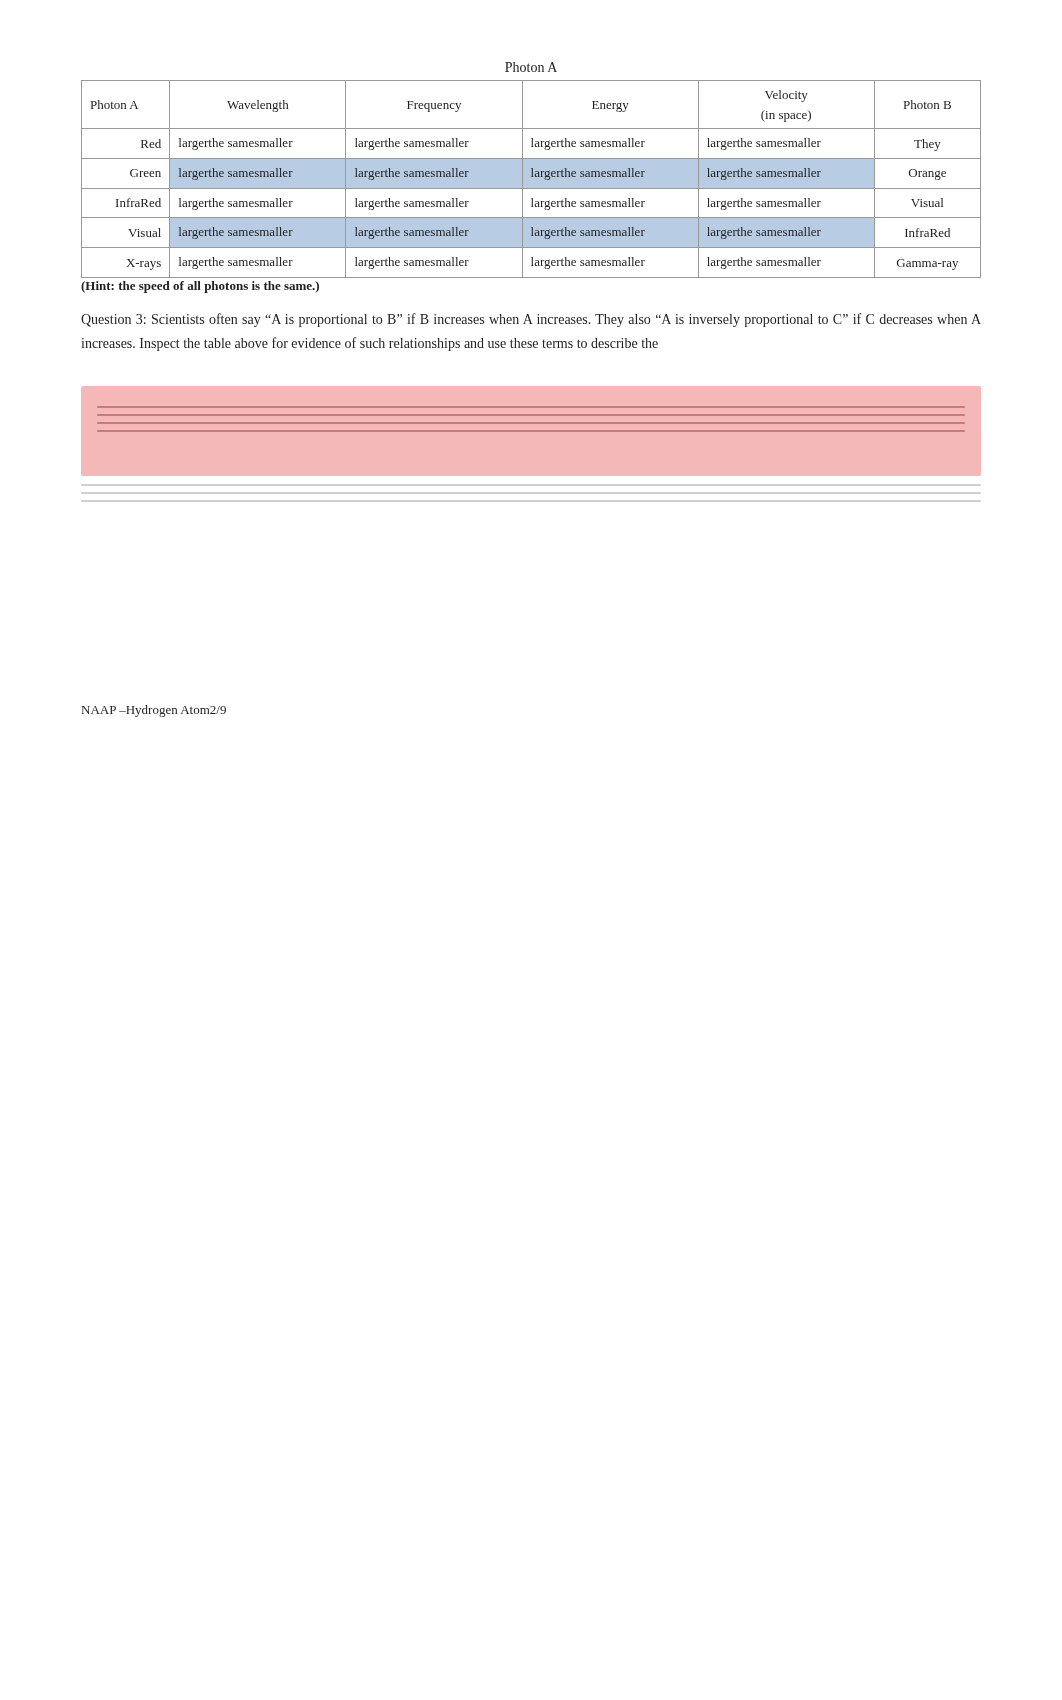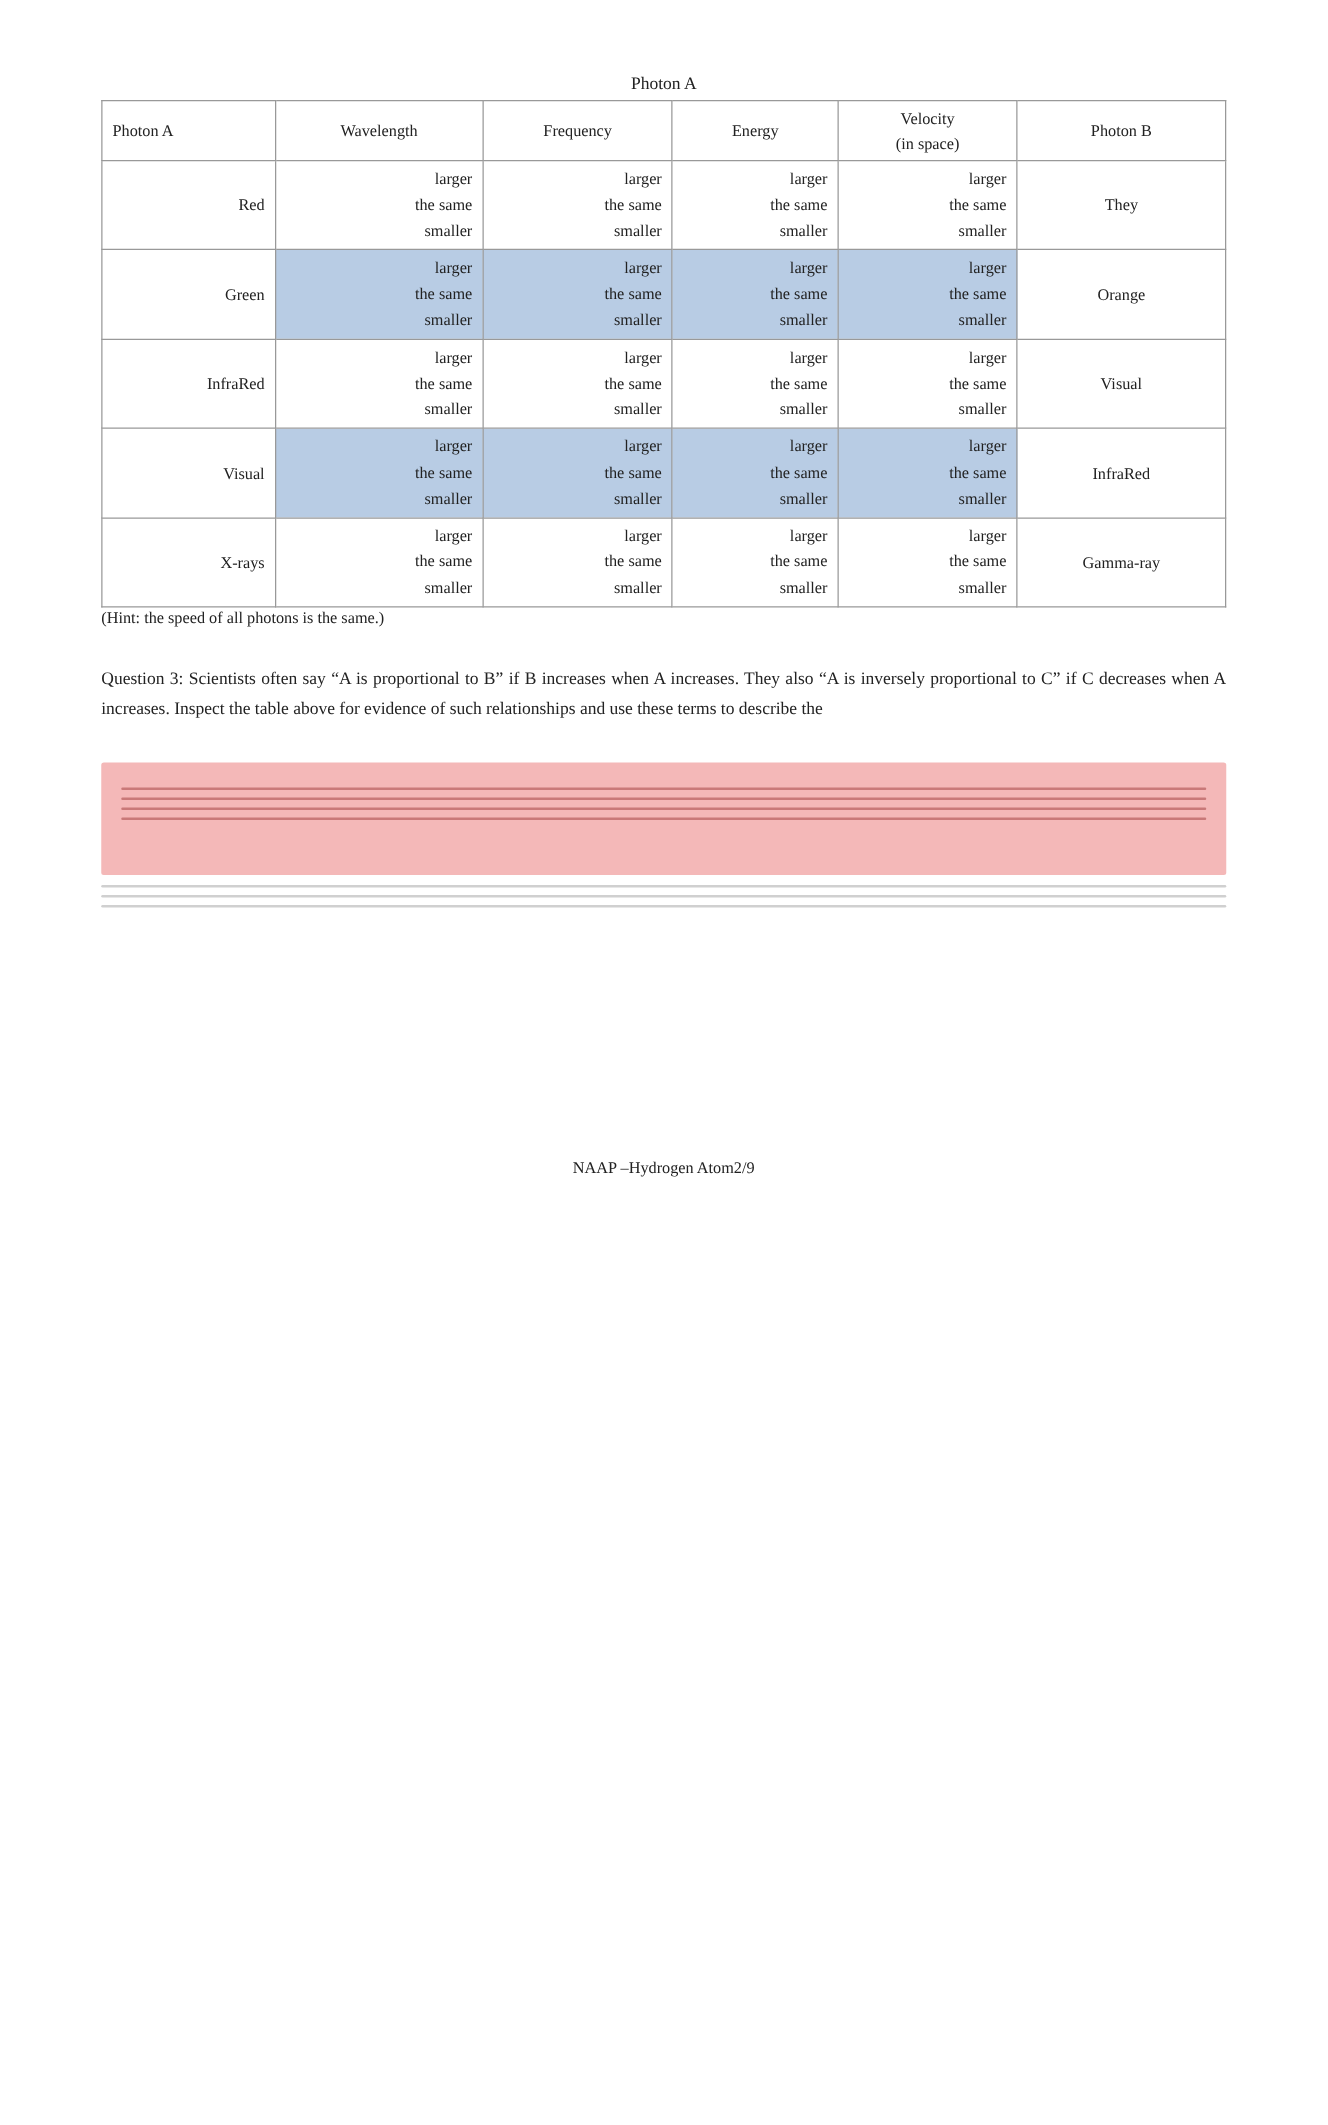--- a/index.html
+++ b/index.html
@@ -51,28 +51,29 @@
     table.photon-table td:first-child {
       text-align: right;
     }
 
     table.photon-table th:first-child {
       text-align: left;
     }
 
     .cell-options {
       display: flex;
-      flex-direction: column;
+      flex-direction: row;
       align-items: flex-end;
       line-height: 1.6;
     }
 
     .hint-text {
       font-size: 13px;
-      margin-bottom: 30px;
+      margin-bottom: 14px;
+      font-weight: bold;
     }
 
     .question-text {
       font-size: 14px;
       line-height: 1.7;
       text-align: justify;
       margin-bottom: 30px;
     }
 
     .answer-area {
@@ -106,21 +107,21 @@
       margin-top: 8px;
     }
 
     .relationships-text {
       font-size: 14px;
       line-height: 1.7;
       margin-bottom: 14px;
     }
 
     .footer-text {
-      text-align: center;
+      text-align: left;
       font-size: 13px;
       margin-top: 200px;
     }
   </style>
 </head>
 <body>
 
 <div class="page-content">
 
   <div class="table-wrapper">

